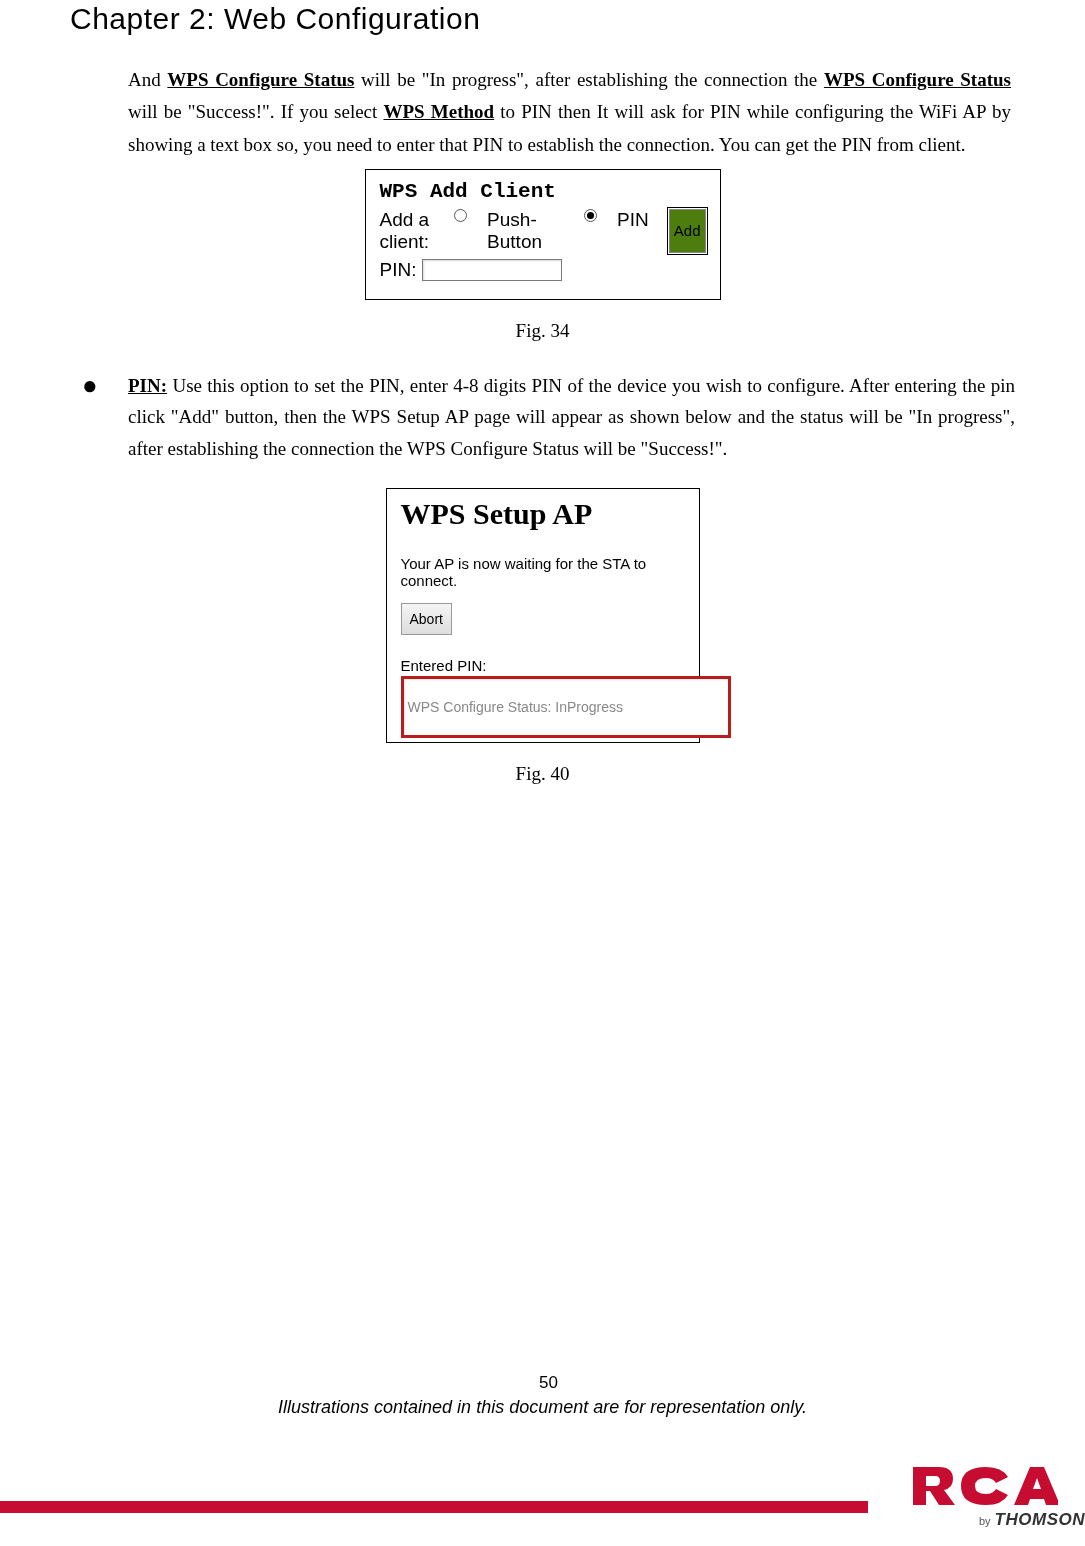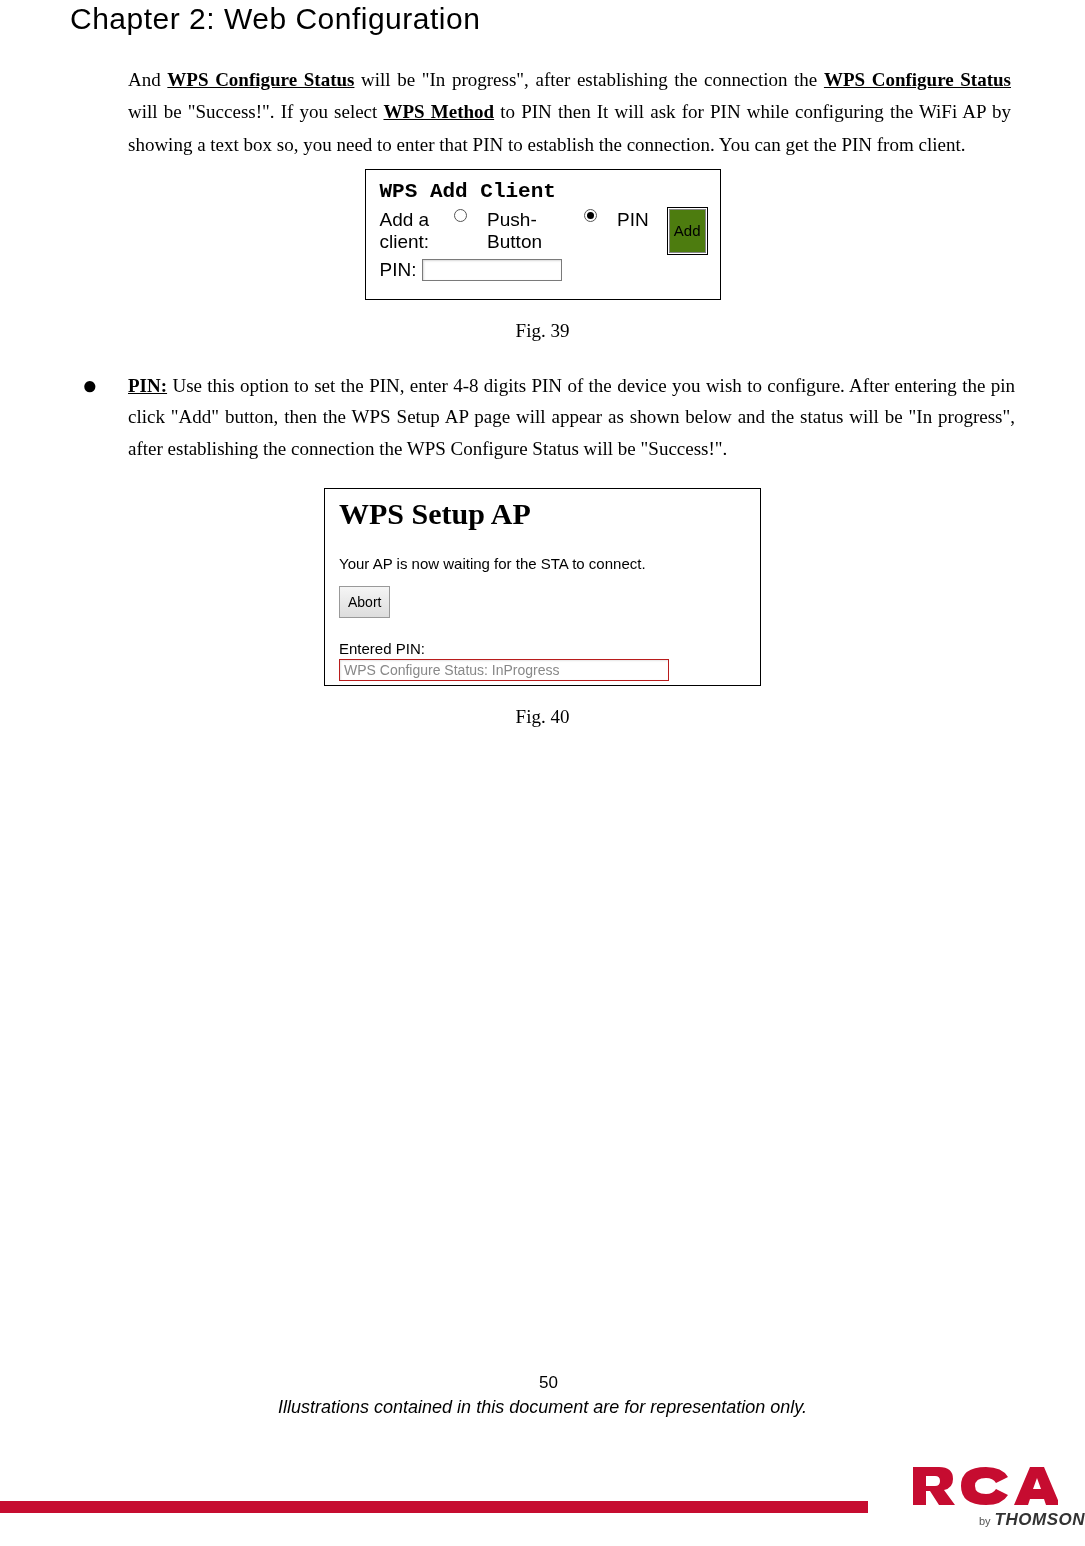--- a/index.html
+++ b/index.html
@@ -124,21 +124,21 @@
     .bullet-text .bold-u { font-weight: 700; text-decoration: underline; }
 
     
     .fig40-wrap {
       display: flex;
       justify-content: center;
       margin-top: 24px;
     }
     .fig40 {
       border: 1px solid #000;
-      width: 437px;
+      width: 314px;
       padding: 8px 14px 4px 14px;
       font-family: Arial, Helvetica, sans-serif;
     }
     .fig40 .setup-title {
       font-family: "Times New Roman", Times, serif;
       font-weight: 700;
       font-size: 30px;
       margin-bottom: 24px;
     }
     .fig40 .waiting {
@@ -154,24 +154,24 @@
       cursor: pointer;
       margin-bottom: 22px;
       display: inline-block;
     }
     .fig40 .entered {
       font-size: 15px;
       margin-bottom: 2px;
     }
     .fig40 .status-box {
       width: 330px;
-      border: 1px solid #b91c1c;
+      border: 3px solid #b91c1c;
       background: #fff;
       box-shadow: inset 1px 1px 2px rgba(0,0,0,0.1);
-      padding: 2px 4px;
+      padding: 20px 4px;
       font-size: 14px;
       color: #888;
     }
 
     
     .footer {
       position: absolute;
       left: 0; right: 0;
       text-align: center;
       bottom: 130px;
@@ -244,21 +244,21 @@
         <span class="radio checked"></span>
         <span>PIN</span>
         <button class="add-btn">Add</button>
       </div>
       <div class="row2">
         <span>PIN:</span>
         <input class="pin-input" type="text" style="">
       </div>
     </div>
   </div>
-  <div class="fig-caption">Fig. 39</div>
+  <div class="fig-caption">Fig. 34</div>
 
   <div class="bullet-row">
     <div class="bullet-dot">●</div>
     <div class="bullet-text">
       <span class="bold-u">PIN:</span><span> Use this option to set the PIN, enter 4-8 digits PIN of the device you wish to configure. After entering the pin click "Add" button, then the WPS Setup AP page will appear as shown below and the status will be "In progress", after establishing the connection the WPS Configure Status will be "Success!".</span>
     </div>
   </div>
 
   <div class="fig40-wrap">
     <div class="fig40">

